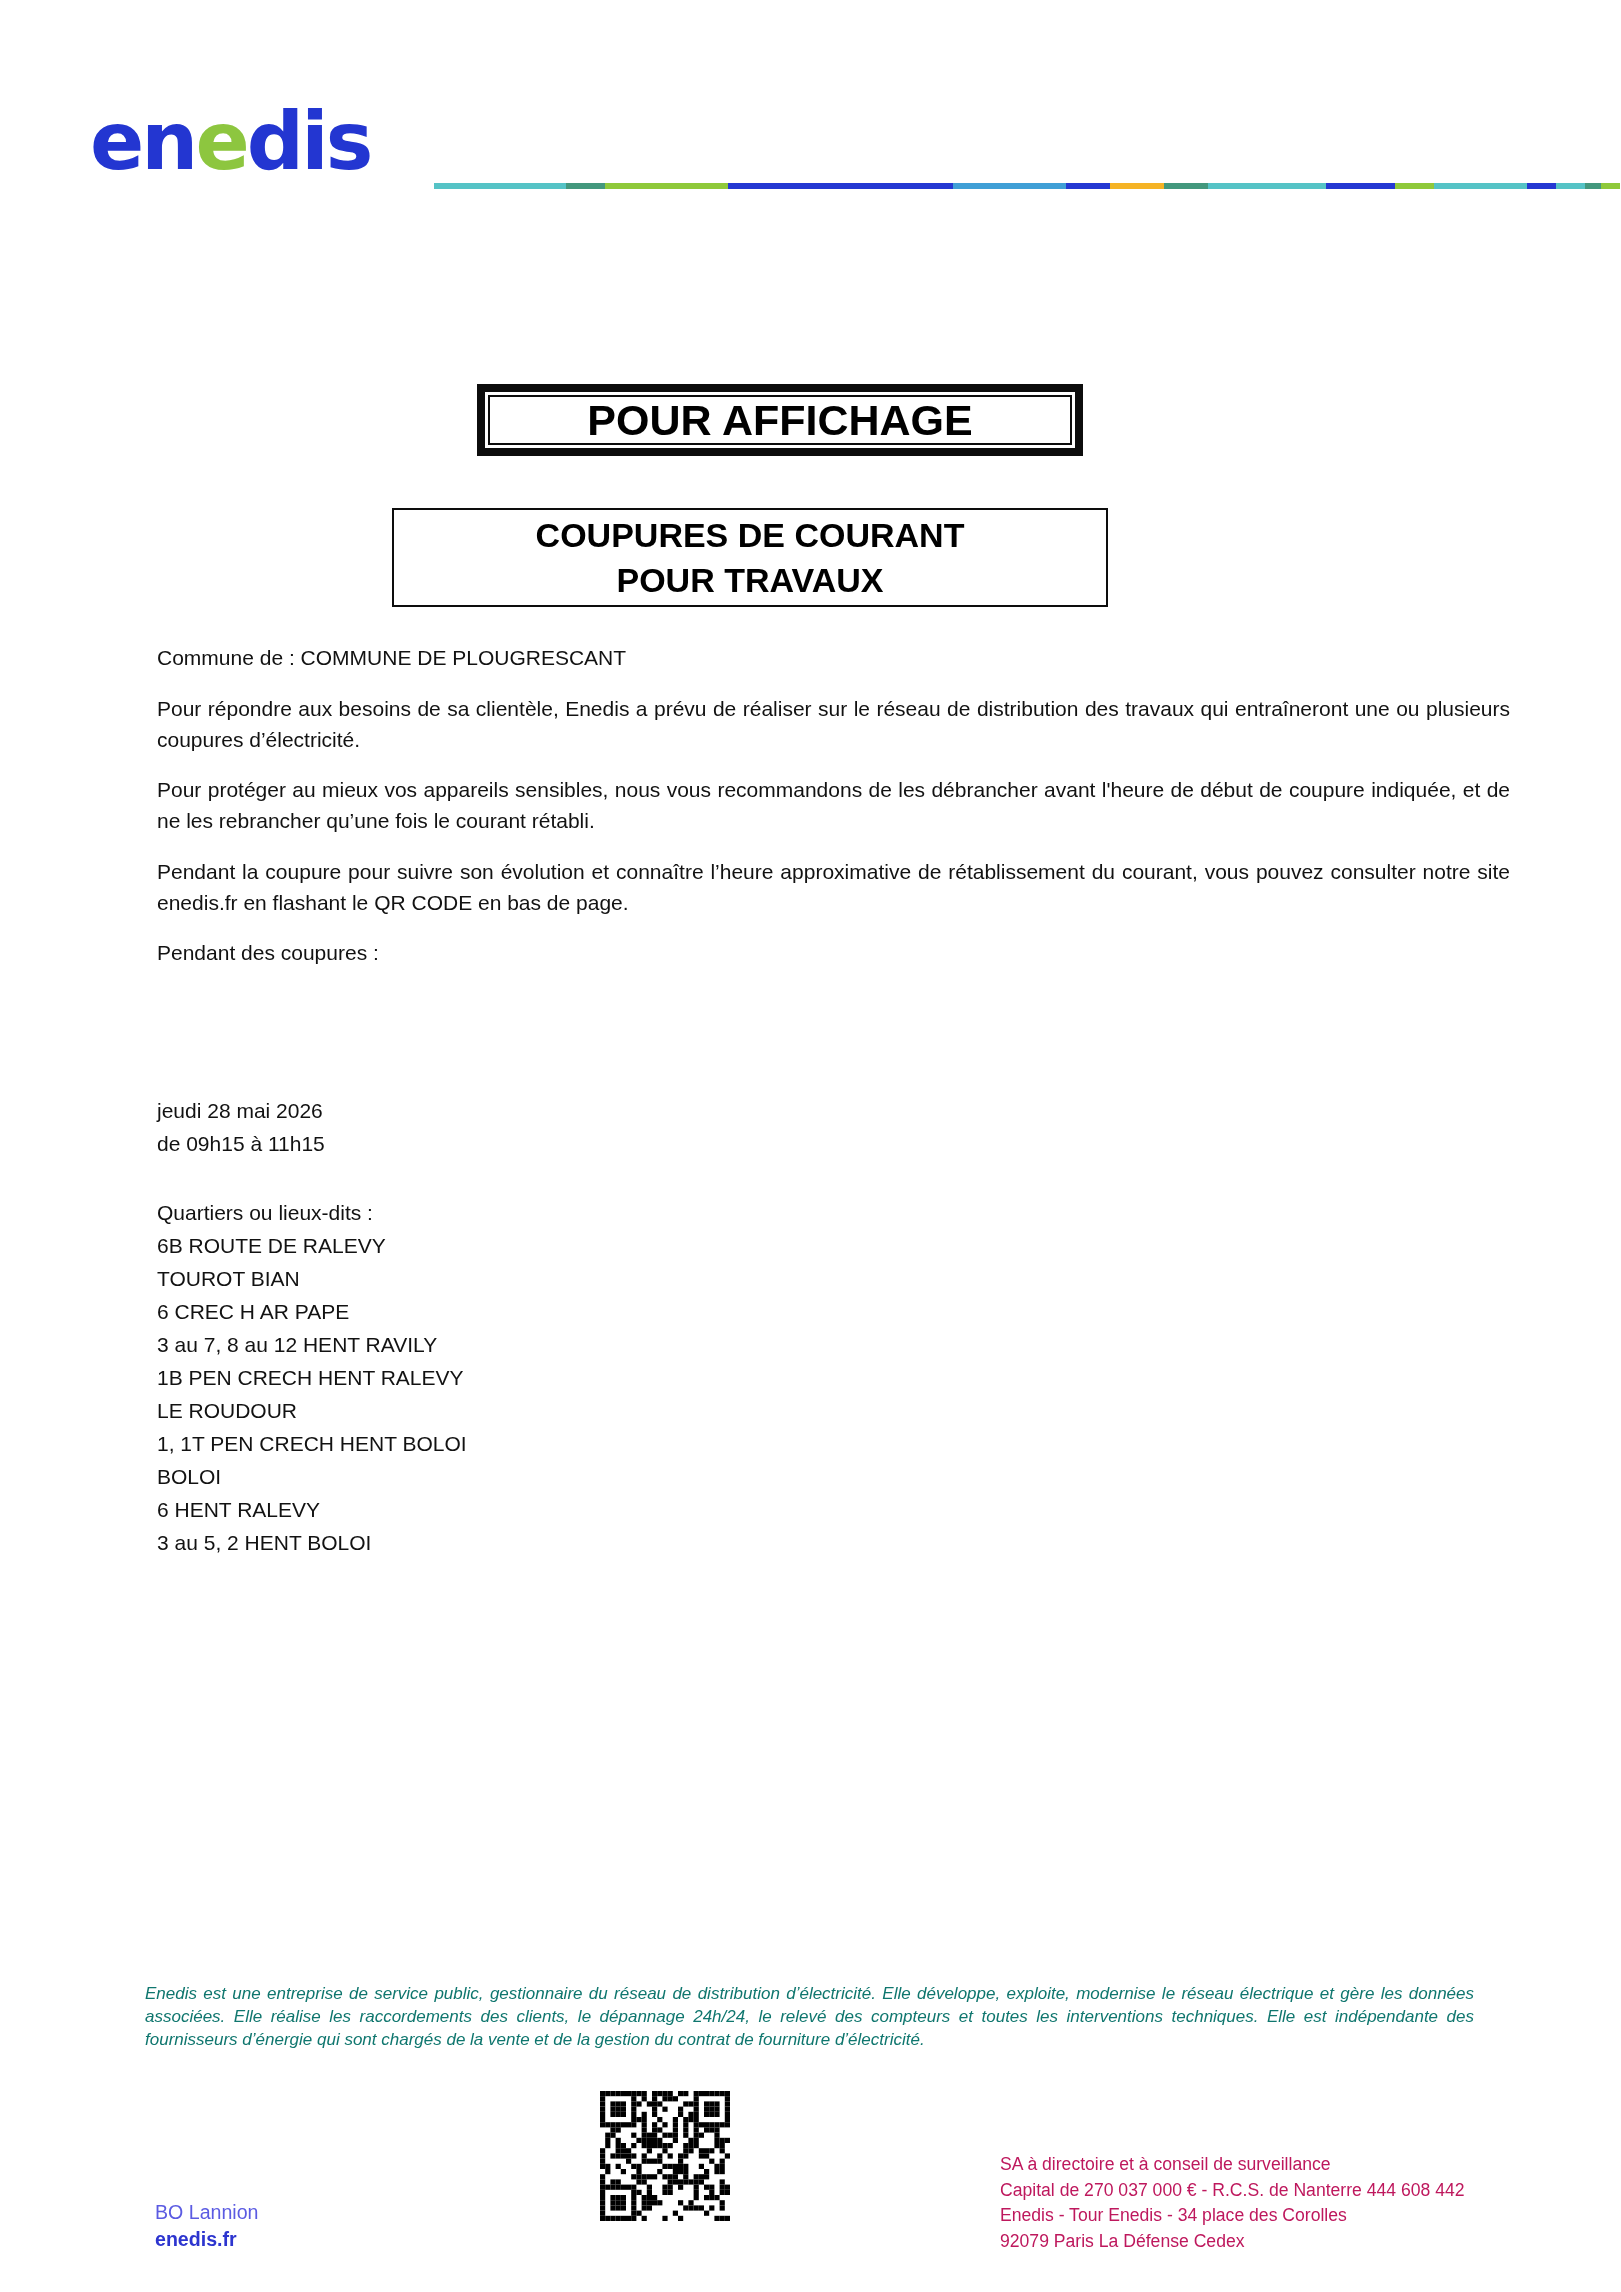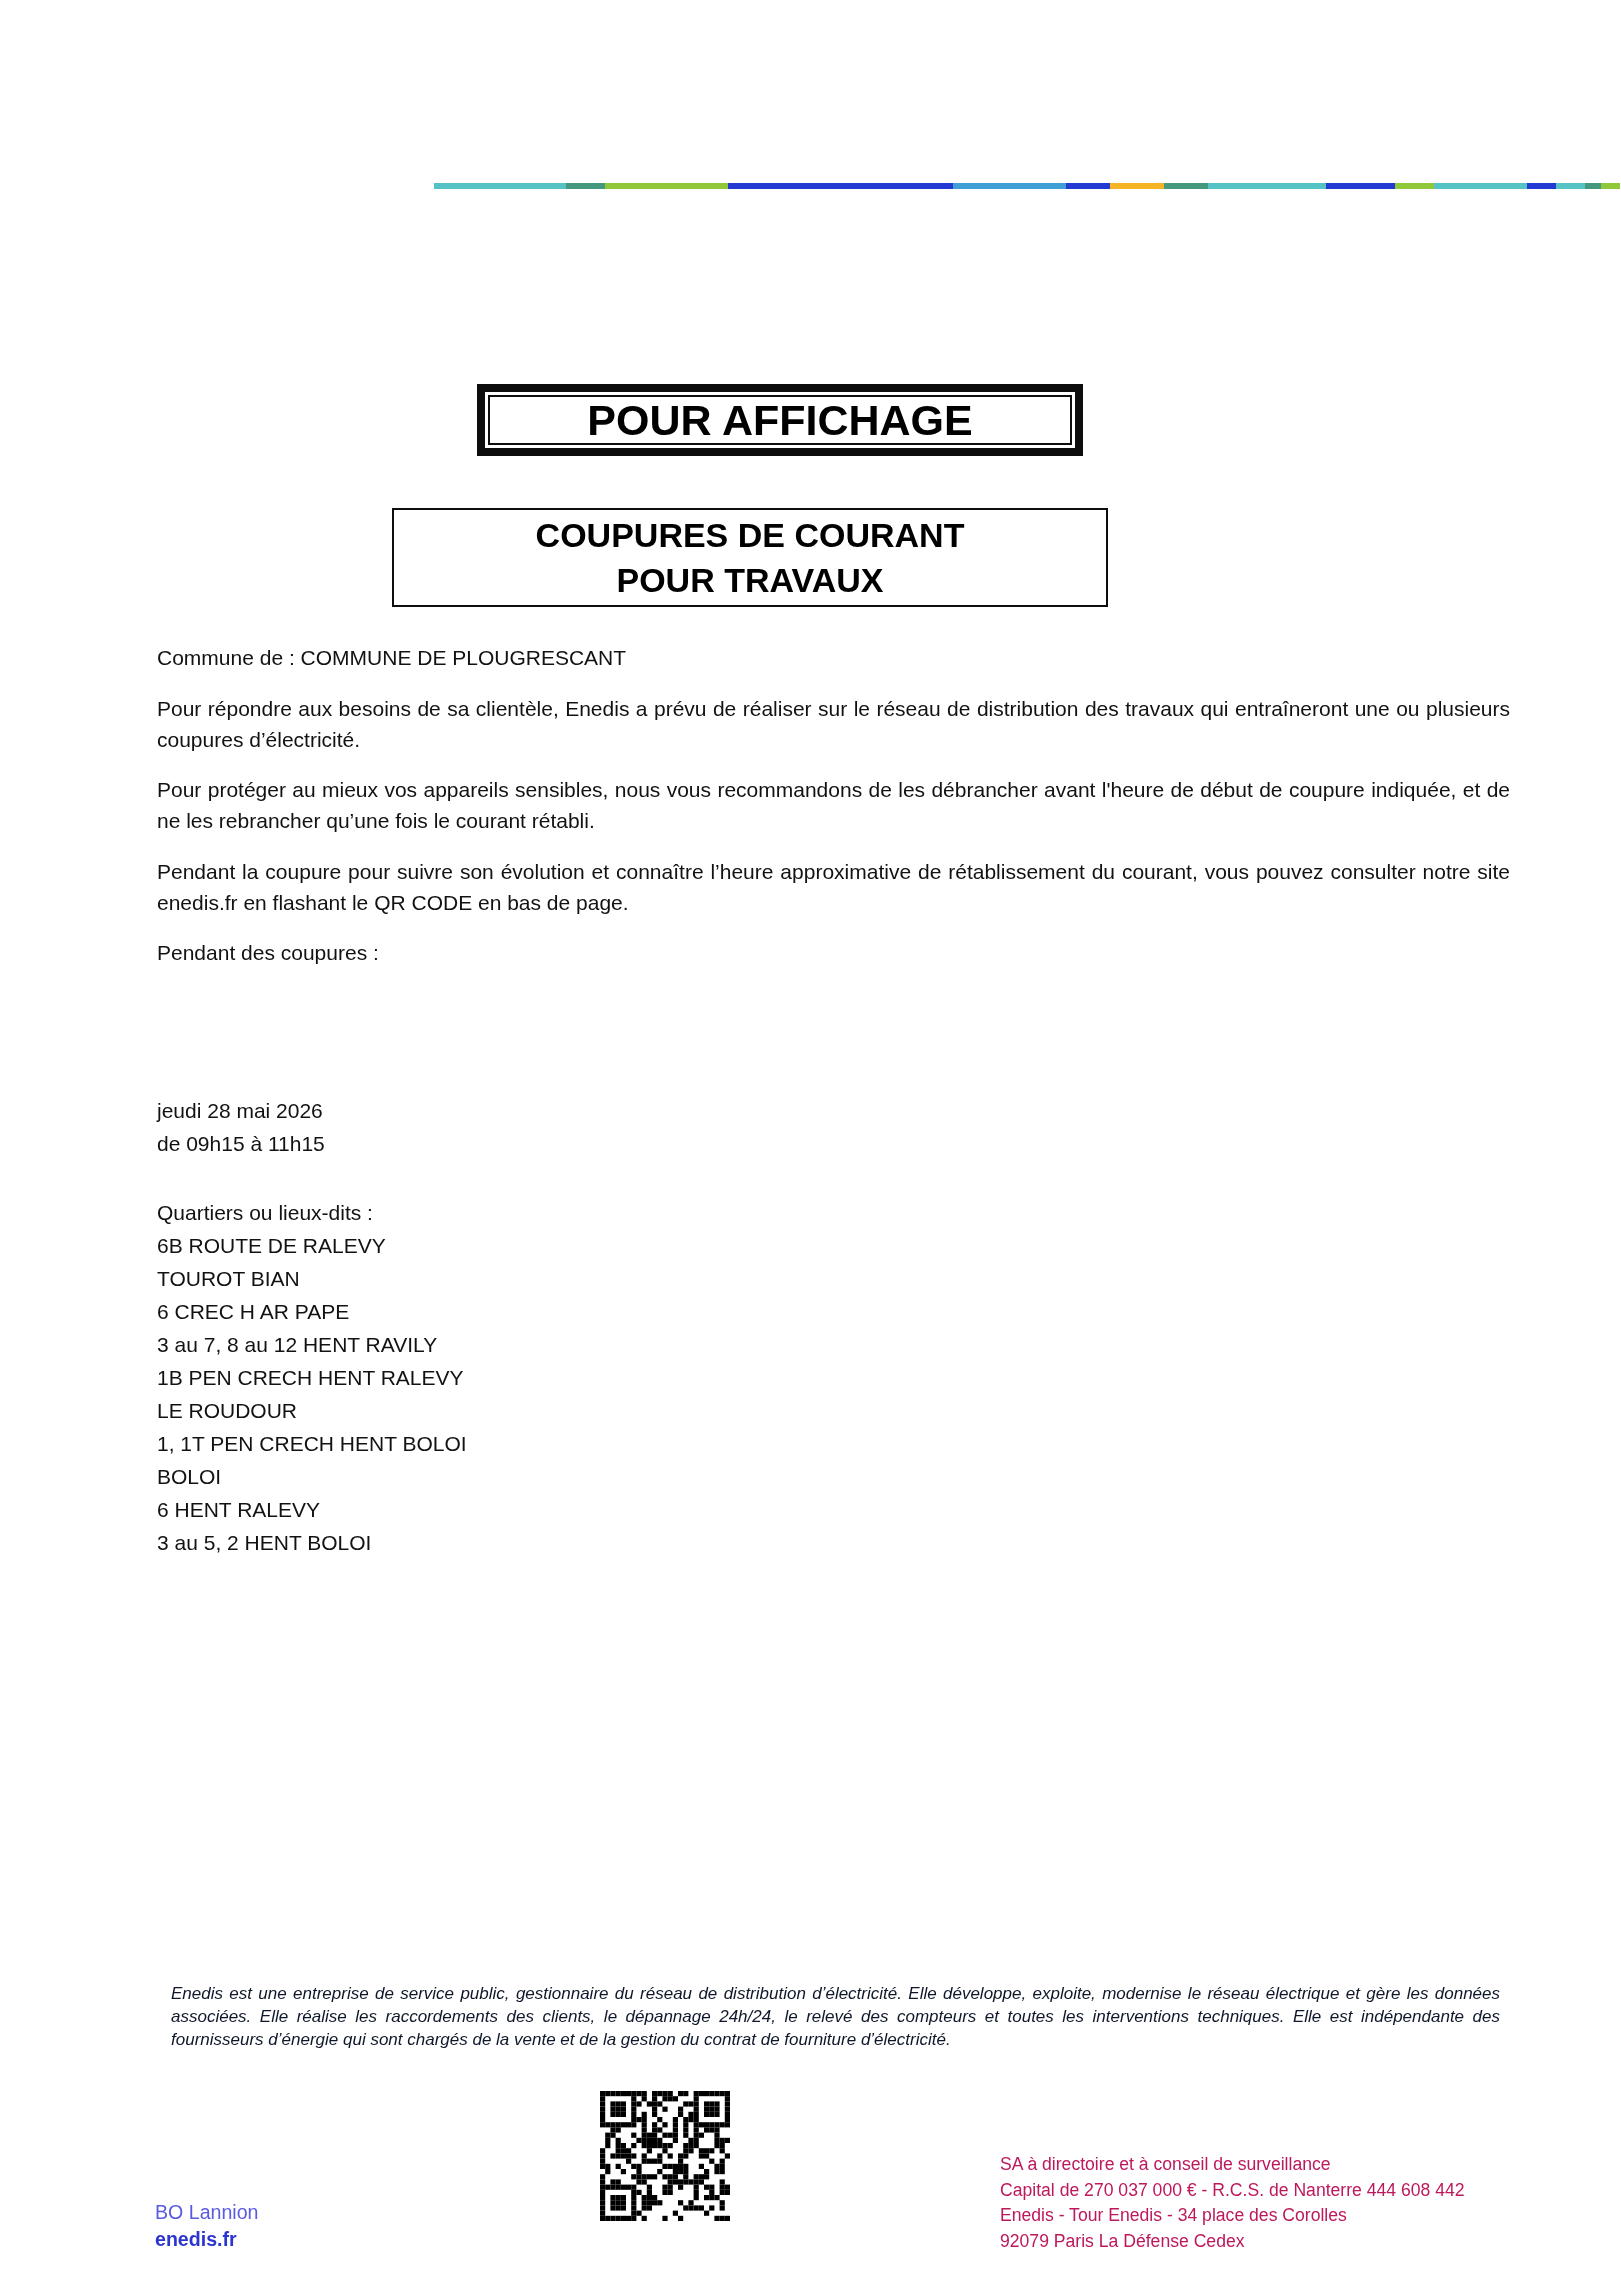--- a/index.html
+++ b/index.html
@@ -49,40 +49,43 @@
   .schedule{
     position:absolute;left:157px;top:1094px;
     font-size:21px;line-height:33px;color:#121212;
   }
   .quartiers{
     position:absolute;left:157px;top:1196px;
     font-size:21px;line-height:33px;color:#121212;
   }
   
   .about{
-    position:absolute;left:171px;top:1982px;width:1329px;
-    font-size:17px;line-height:23px;font-style:italic;color:#0f172a;
+    position:absolute;left:145px;top:1982px;width:1329px;
+    font-size:17px;line-height:23px;font-style:italic;color:#0f766e;
     text-align:justify;
   }
   .qr{position:absolute;left:600px;top:2091px;width:130px;height:130px;}
   .office{
     position:absolute;left:155px;top:2199px;font-size:19.6px;line-height:26.5px;
   }
   .office .n1{color:#5b5be2;}
   .office .n2{color:#2d35cf;font-weight:bold;}
   .company{
     position:absolute;left:1000px;top:2152px;font-size:17.6px;line-height:25.5px;
     color:#be185d;
   }
 </style>
 </head>
 <body>
 
 <div class="page">
 
+  <div class="logo">
+    <span class="blu">en</span><span class="grn">e</span><span class="blu">dis</span>
+  </div>
   <div class="stripe">
       <div style="width: 132px; background: rgb(85, 195, 198);"></div>
       <div style="width: 39px; background: rgb(67, 152, 125);"></div>
       <div style="width: 123px; background: rgb(143, 201, 58);"></div>
       <div style="width: 225px; background: rgb(36, 56, 210);"></div>
       <div style="width: 113px; background: rgb(63, 159, 214);"></div>
       <div style="width: 44px; background: rgb(36, 56, 210);"></div>
       <div style="width: 54px; background: rgb(245, 179, 37);"></div>
       <div style="width: 44px; background: rgb(67, 152, 125);"></div>
       <div style="width: 118px; background: rgb(85, 195, 198);"></div>

